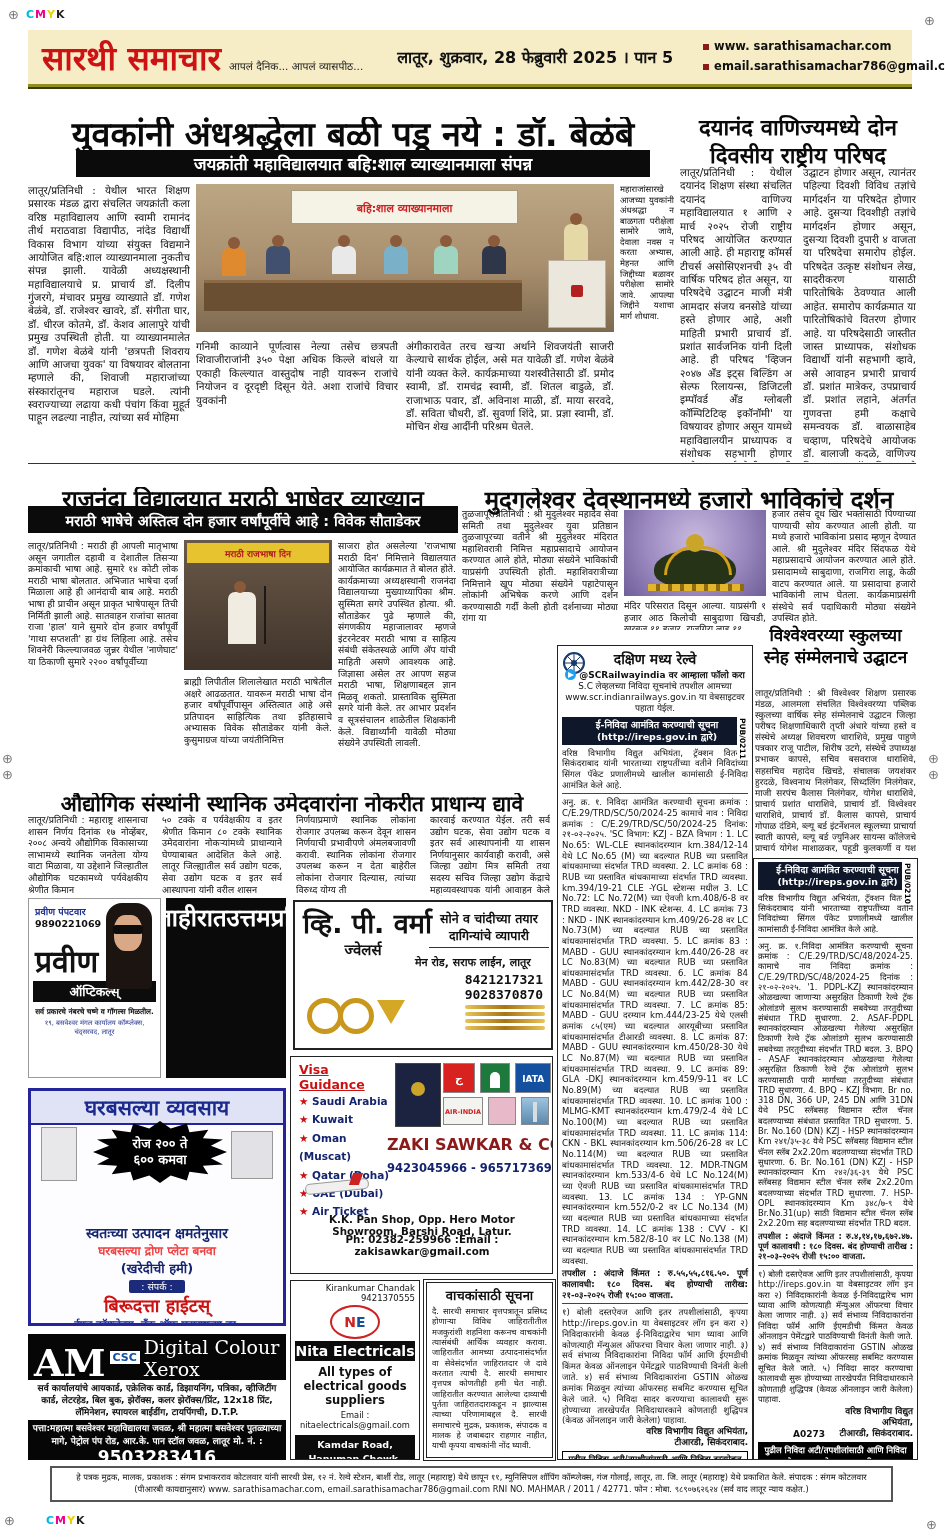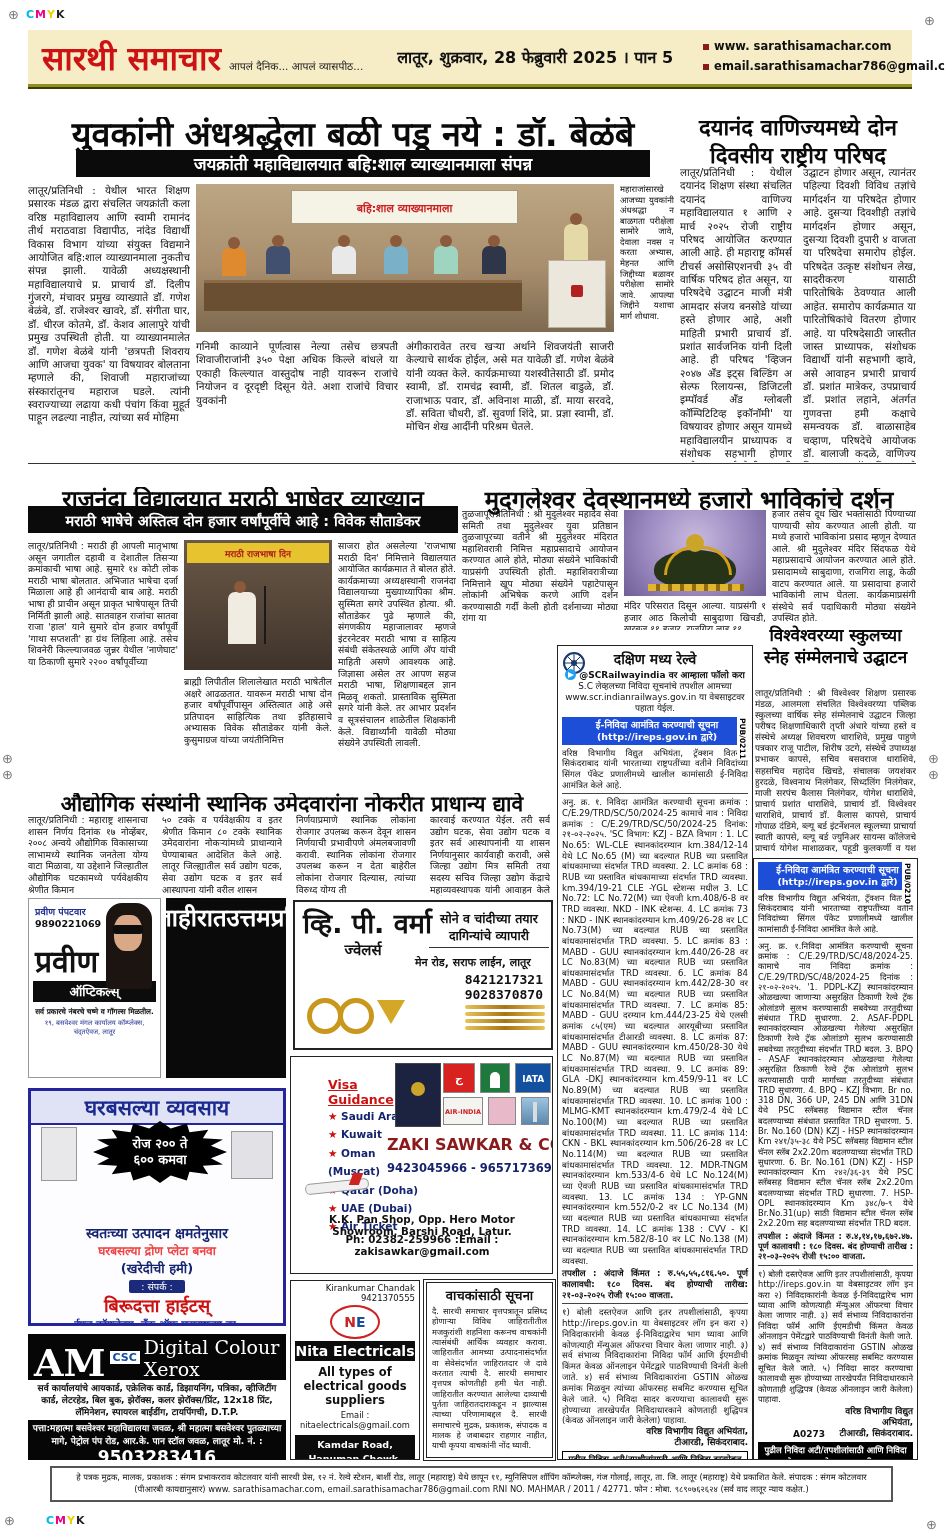--- a/index.html
+++ b/index.html
@@ -26,21 +26,21 @@
   .photo{overflow:hidden;}
   .person{position:absolute;width:24px;height:28px;border-radius:7px 7px 0 0;}
   .person::before{content:"";position:absolute;top:-11px;left:6px;width:12px;height:12px;border-radius:50%;background:#8a5a3a;}
   
   .railbox{border:1px solid #222;background:#fff;padding:3px 4px;box-sizing:border-box;overflow:hidden;}
   .tbody{font-size:8.6px;line-height:1.24;text-align:justify;}
   .tnotes{font-size:8.6px;line-height:1.26;text-align:justify;}
   .tsig{font-size:8.8px;font-weight:bold;text-align:right;line-height:1.25;}
   .thr{border-top:1px solid #444;margin:3px 0;}
   .pubv{position:absolute;right:0px;writing-mode:vertical-rl;font-size:7.5px;font-weight:bold;background:#fff;color:#000;padding:1px;}
-  .railbar{background:#1d4ed8;color:#fff;font-weight:bold;text-align:center;font-size:9.5px;line-height:1.25;padding:2px 10px 2px 14px;}
+  .railbar{background:#0f172a;color:#fff;font-weight:bold;text-align:center;font-size:9.5px;line-height:1.25;padding:2px 10px 2px 14px;}
   .tw{display:inline-block;width:11px;height:11px;border-radius:50%;background:#1da1f2;vertical-align:-2px;margin-right:3px;position:relative;}
   .tw::after{content:"";position:absolute;left:3px;top:2.5px;border-left:6px solid #fff;border-top:3px solid transparent;border-bottom:3px solid transparent;}
   
   .adbox{box-sizing:border-box;overflow:hidden;}
   .star16{background:#000;clip-path:polygon(50% 0,58% 12%,70% 4%,72% 18%,86% 14%,82% 28%,97% 30%,88% 40%,100% 50%,88% 60%,97% 70%,82% 72%,86% 86%,72% 82%,70% 96%,58% 88%,50% 100%,42% 88%,30% 96%,28% 82%,14% 86%,18% 72%,3% 70%,12% 60%,0 50%,12% 40%,3% 30%,18% 28%,14% 14%,28% 18%,30% 4%,42% 12%);}
   .goldring{width:26px;height:26px;border-radius:50%;border:5px solid #c9971c;background:transparent;display:inline-block;}
   .goldbar{height:4px;background:linear-gradient(90deg,#e8c35a,#a87412,#e8c35a);border-radius:2px;margin:3px 0;}
   .tile{display:inline-block;vertical-align:top;border:1px solid #888;box-sizing:border-box;overflow:hidden;text-align:center;}
 </style>
 </head>
@@ -181,21 +181,21 @@
     <div class="abs" style="right:4px;top:4px;width:56px;height:100px;">
       <div class="abs" style="left:6px;top:0;width:46px;height:86px;background:#1b1410;border-radius:16px 16px 4px 4px;"></div>
       <div class="abs" style="left:14px;top:12px;width:28px;height:36px;background:#d9a987;border-radius:40%;"></div>
       <div class="abs" style="left:13px;top:22px;width:30px;height:9px;background:#0d0d0d;border-radius:3px;"></div>
     </div>
     <div style="margin:6px 0 0 6px;font-size:9.5px;font-weight:bold;color:#20318f;">प्रवीण पंपटवार</div>
     <div style="margin-left:6px;font-size:9.5px;font-weight:bold;">9890221069</div>
     <div style="margin:18px 0 0 6px;font-size:30px;font-weight:800;line-height:1;">प्रवीण</div>
     <div style="margin:4px 4px 0 4px;background:#0c0c0c;color:#fff;text-align:center;font-size:12.5px;font-weight:bold;padding:2px 0;">ऑप्टिकल्स्</div>
     <div style="margin:4px 3px 0 3px;font-size:7.3px;font-weight:bold;text-align:center;">सर्व प्रकारचे नंबरचे चष्मे व गॉगल्स मिळतील.</div>
-    <div style="margin:2px 3px 0 3px;font-size:6.8px;color:#20318f;text-align:center;">१९, बसवेश्वर मंगल कार्यालय कॉम्प्लेक्स, चंद्तऐवज, लातूर</div>
+    <div style="margin:2px 3px 0 3px;font-size:6.8px;color:#20318f;text-align:center;">१९, बसवेश्वर मंगल कार्यालय कॉम्प्लेक्स, चंद्सरवद, लातूर</div>
   </div>
 
   <div class="abs adbox" style="left:166px;top:898px;width:120px;height:180px;background:#0a0a0a;color:#fff;display:flex;flex-direction:row;justify-content:center;text-align:center;font-weight:800;font-size:24px;line-height:1.7;">
     <div>छोटी</div>
     <div>जाहीरात</div>
     <div>उत्तम</div>
     <div>प्रतिसाद</div>
   </div>
 
   <div class="abs adbox" style="left:293px;top:900px;width:260px;height:150px;border:2px solid #222;background:#fff;">
@@ -219,21 +219,21 @@
     </div>
     <div class="abs" style="left:170px;top:100px;width:80px;">
       <div class="goldbar"></div>
         <div class="goldbar"></div>
         <div class="goldbar"></div>
         <div class="goldbar"></div>
     </div>
   </div>
 
   <div class="abs adbox" style="left:290px;top:1056px;width:263px;height:218px;border:1.5px solid #222;background:#fff;">
-    <div class="abs" style="left:8px;top:20px;width:92px;margin-left:29px;">
+    <div class="abs" style="left:8px;top:5px;width:92px;">
       <div style="color:#cc1111;font-weight:800;font-size:12.5px;text-decoration:underline;">Visa Guidance</div>
       <div style="font-size:10.5px;font-weight:800;color:#15246e;line-height:1.75;">
         <div><span style="color:#cc1111;">★</span> <span>Saudi Arabia</span></div>
         <div><span style="color:#cc1111;">★</span> <span>Kuwait</span></div>
         <div><span style="color:#cc1111;">★</span> <span>Oman (Muscat)</span></div>
         <div><span style="color:#cc1111;">★</span> <span>Qatar (Doha)</span></div>
         <div><span style="color:#cc1111;">★</span> <span>UAE (Dubai)</span></div>
         <div><span style="color:#cc1111;">★</span> <span>Air Ticket</span></div>
       </div>
     </div>

